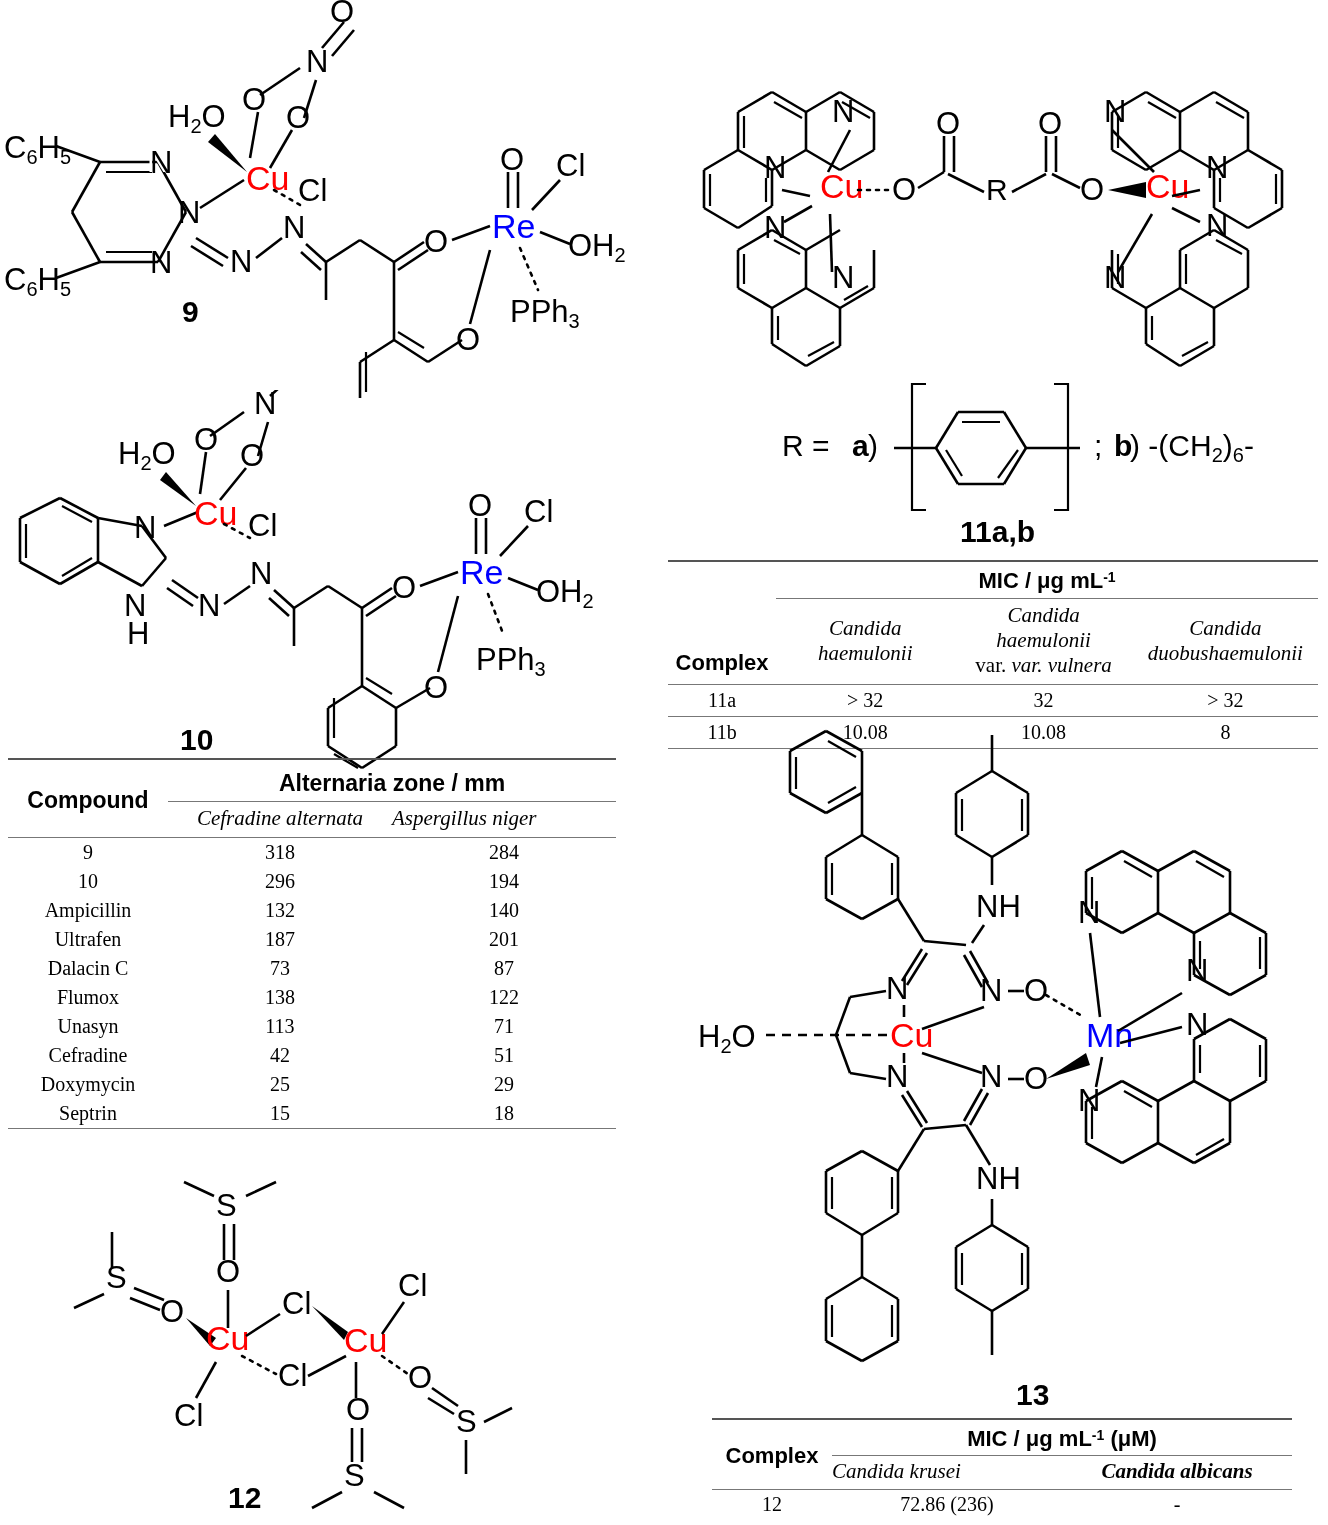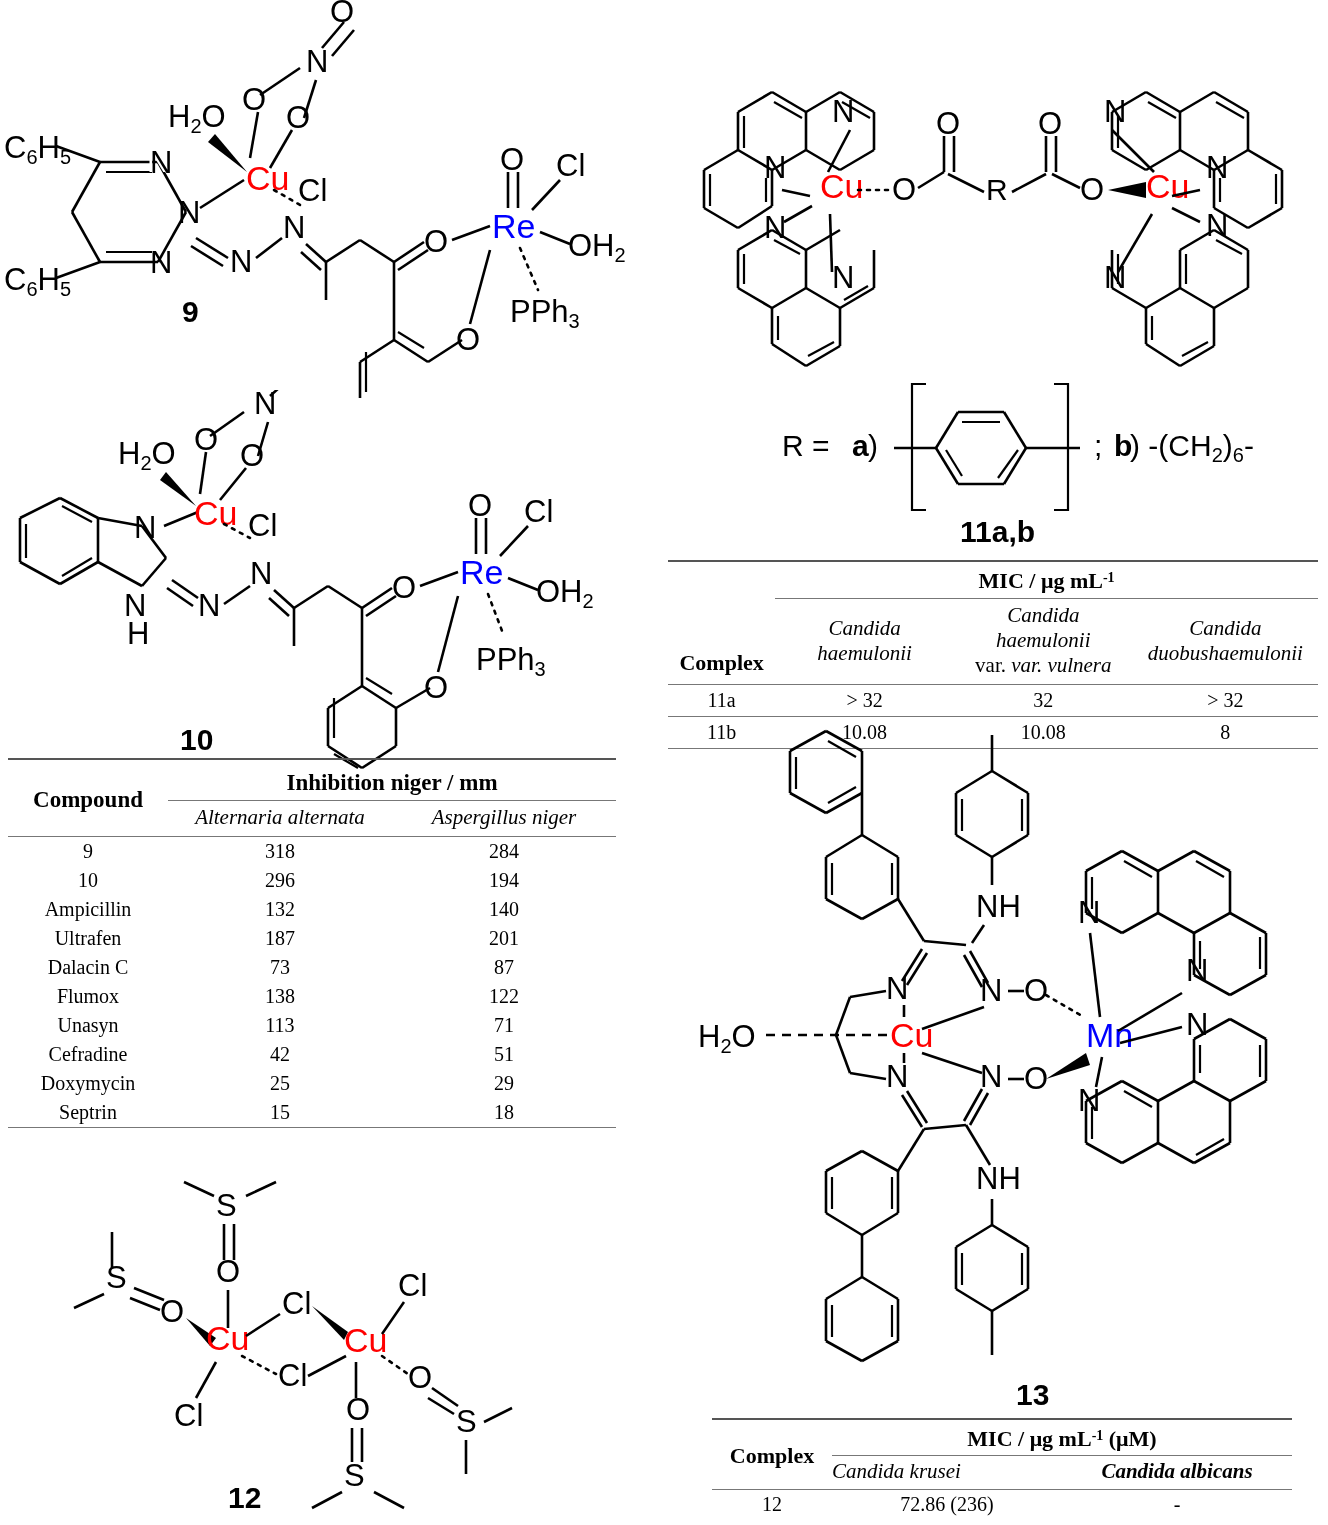--- a/index.html
+++ b/index.html
@@ -20,21 +20,21 @@
   .dash{stroke:#000;stroke-width:2.6;fill:none;stroke-dasharray:3 6;stroke-linecap:round;}
   .dashlong{stroke:#000;stroke-width:2.4;fill:none;stroke-dasharray:9 7;}
   .wedge{fill:#000;stroke:none;}
 
   
   .tbl{position:absolute;border-collapse:collapse;}
   .tbl td,.tbl th{padding:0;font-weight:normal;}
   .t-rule-top{border-top:2px solid #555;}
   .t-rule{border-top:1.5px solid #777;}
   .t-rule-b{border-bottom:1.5px solid #777;}
-  .hdr-b{font-weight:bold;font-size:22px;font-family:Liberation Serif, serif;}
+  .hdr-b{font-weight:bold;font-size:22px;font-family:Liberation Sans, sans-serif;}
   .hdr-i{font-style:italic;font-size:21px;font-family:"Liberation Serif",serif;}
   .cell{font-size:20px;font-family:"Liberation Serif",serif;text-align:center;}
   .cell-b{font-weight:bold;}
   .sup{font-size:14px;vertical-align:super;}
   .spanline{border-bottom:1.3px solid #777;}
 </style>
 </head>
 <body>
 
 <div class="layer">
@@ -415,26 +415,26 @@
 </tbody>
   </table>
 
 <table class="tbl" style="left:8px;top:758px;width:608px;">
   <tbody>
       <tr>
     <td class="t-rule-top" rowspan="2" style="width:160px;text-align:center;vertical-align:middle;padding:10px 0 6px;">
       <span class="hdr-b" style="font-size:23px">Compound</span>
     </td>
     <td class="t-rule-top spanline" colspan="2" style="text-align:center;padding:10px 0 4px;">
-      <span class="hdr-b" style="font-size:23px">Inhibition niger / mm</span>
-    </td>
-  </tr>
-  <tr>
-    <td class="hdr-i" style="text-align:center;padding:4px 0 6px;width:224px;">Alternaria alternata</td>
-    <td class="hdr-i" style="text-align:center;padding:4px 0 6px;width:224px;">Aspergillus niger</td>
+      <span class="hdr-b" style="font-size:23px">Alternaria zone / mm</span>
+    </td>
+  </tr>
+  <tr>
+    <td class="hdr-i" style="text-align:center;padding:4px 0 6px;width:224px;">Cefradine alternata</td>
+    <td class="hdr-i" style="padding:4px 0 6px;width:224px;">Aspergillus niger</td>
   </tr>
   <tr>
     <td class="cell cell-b t-rule" style="padding:3px 0;">9</td>
     <td class="cell t-rule">318</td>
     <td class="cell t-rule">284</td>
   </tr>
   <tr>
     <td class="cell cell-b" style="padding:3px 0;">10</td>
     <td class="cell">296</td>
     <td class="cell">194</td>

